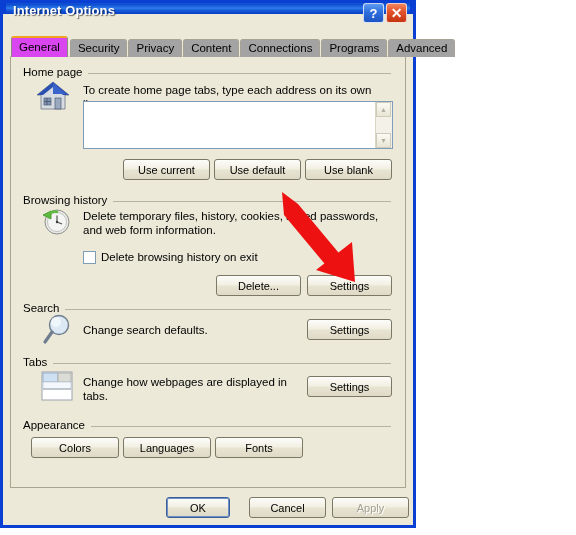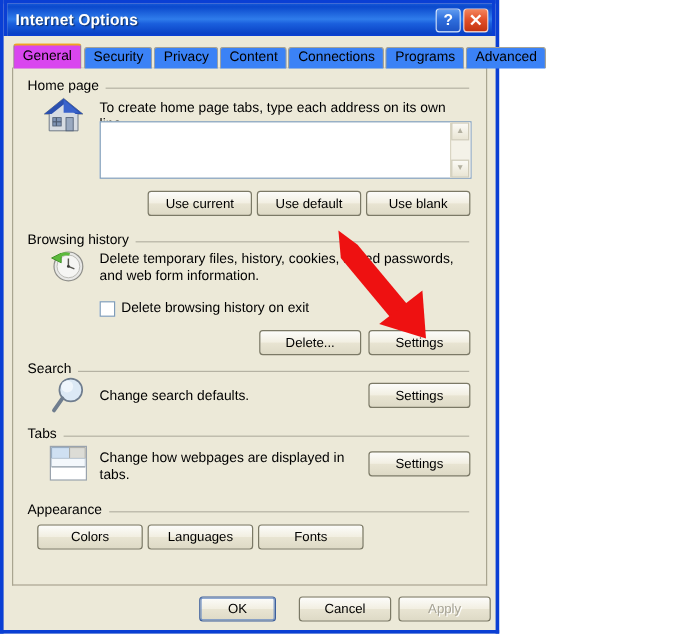--- a/index.html
+++ b/index.html
@@ -20,24 +20,23 @@
     width: 416px;
     height: 528px;
     background: #ece9d8;
     border: 3px solid #0a3fd4;
     border-top: none;
     box-sizing: border-box;
   }
 
   
   #titlebar {
-    height: 30px;
+    height: 14px;
     background: linear-gradient(180deg,#1358d8 0%,#0b49cd 10%,#2f7ceb 48%,#1a5fdd 62%,#0a43c6 92%,#0a3fd4 100%);
     display: flex;
-    align-items: center;
     padding: 0 3px 0 7px;
     box-sizing: border-box;
     border-left: 3px solid #0a3fd4;
     border-right: 3px solid #0a3fd4;
     border-top: 3px solid #0a3fd4;
     position: relative;
   }
   #title-text {
     color: #ffffff;
     font-size: 13px;
@@ -78,21 +77,21 @@
     display: flex;
     align-items: flex-end;
     z-index: 3;
   }
   .tab {
     height: 18px;
     padding: 0 7px;
     margin-right: 1px;
     font-size: 11.5px;
     color: #000000;
-    background: #3b82f6;
+    background: #a3a3a3;
     border: 1px solid #a6a395;
     border-bottom: none;
     border-radius: 3px 3px 0 0;
     display: flex;
     align-items: center;
     box-sizing: border-box;
     cursor: default;
     line-height: 1;
   }
   .tab.active {

